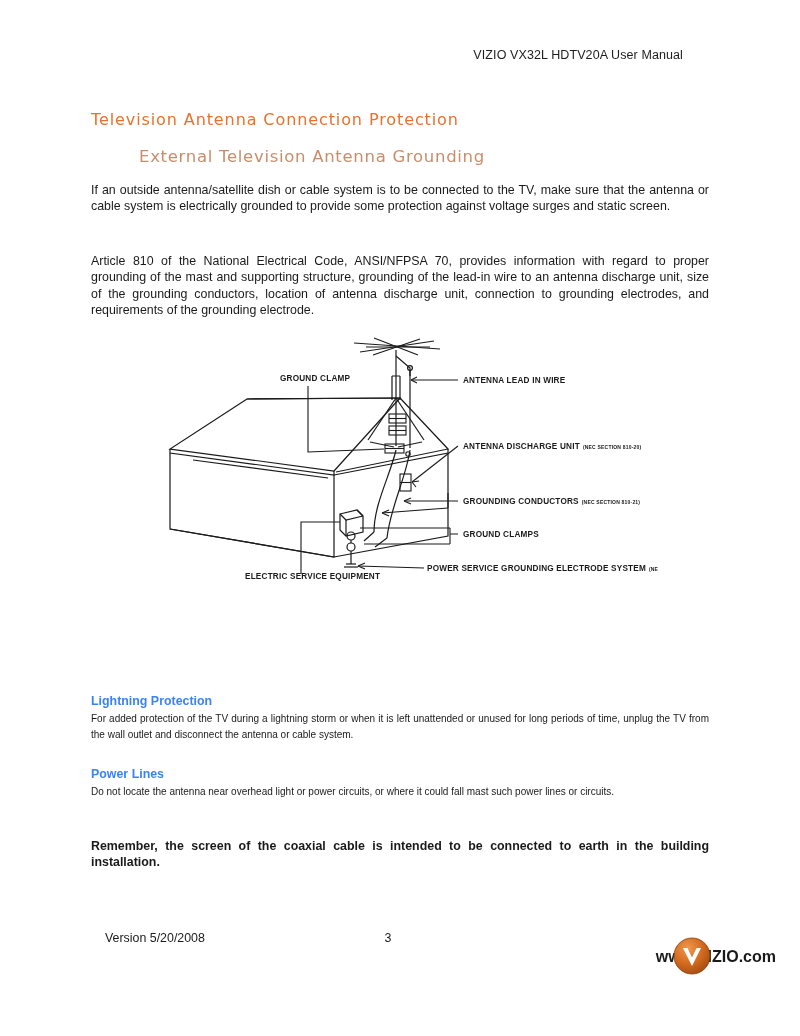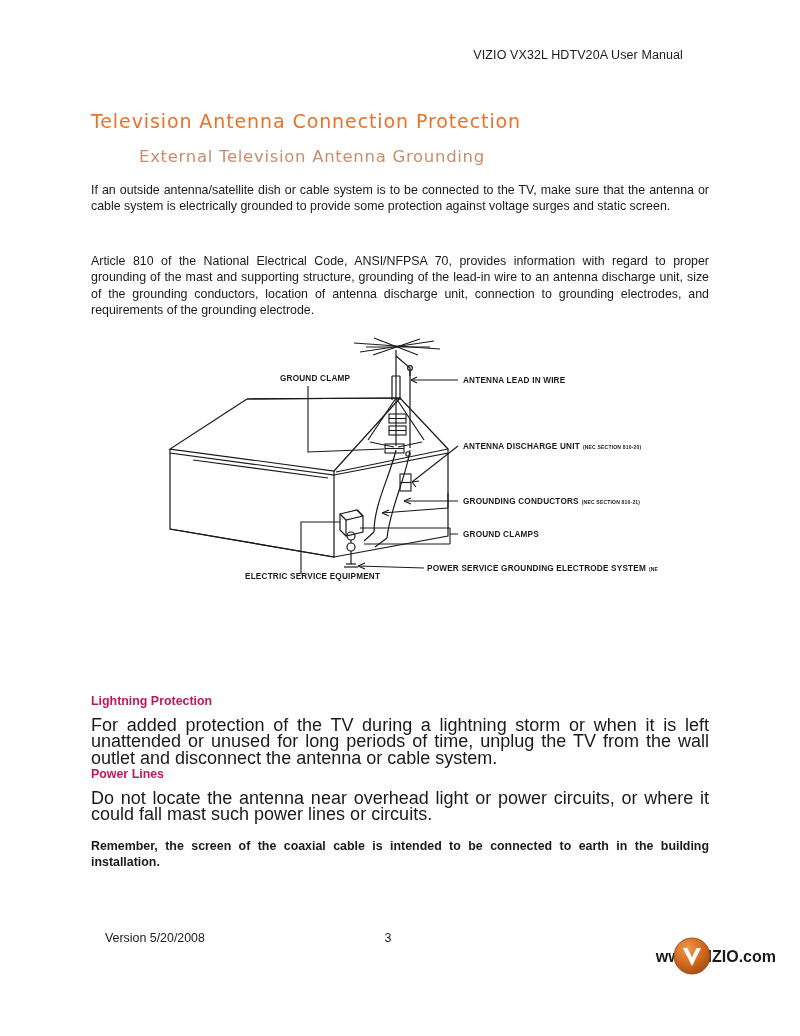--- a/index.html
+++ b/index.html
@@ -30,21 +30,21 @@
     font-size: 12.5px;
     color: #1d1d1d;
     letter-spacing: 0.1px;
   }
 
   
   .title-main {
     position: absolute;
     top: 110px;
     left: 91px;
-    font-size: 19px;
+    font-size: 16px;
     letter-spacing: 0.9px;
     color: #E8722A;
     font-family: "DejaVu Sans", sans-serif;
     font-weight: 400;
     white-space: nowrap;
   }
   .title-sub {
     position: absolute;
     top: 147px;
     left: 91px;
@@ -69,33 +69,32 @@
   }
   .para.p1 { top: 182px; }
   .para.p2 { top: 253px; }
   .para.bold-note { top: 838px; font-weight: bold; }
 
   .sec-head {
     position: absolute;
     left: 91px;
     font-size: 12.4px;
     font-weight: bold;
-    color: #be185d;
+    color: #3b82f6;
   }
   .sec-head.lightning { top: 694px; }
   .sec-head.power { top: 767px; }
 
   .sec-body {
     position: absolute;
     left: 91px;
     width: 618px;
-    font-size: 18px;
+    font-size: 10px;
     line-height: 16.4px;
     text-align: justify;
-    margin-top: 6px;
   }
   .sec-body.lightning { top: 711px; }
   .sec-body.power { top: 784px; }
 
   
   .figure {
     position: absolute;
     left: 168px;
     top: 336px;
     width: 490px;

